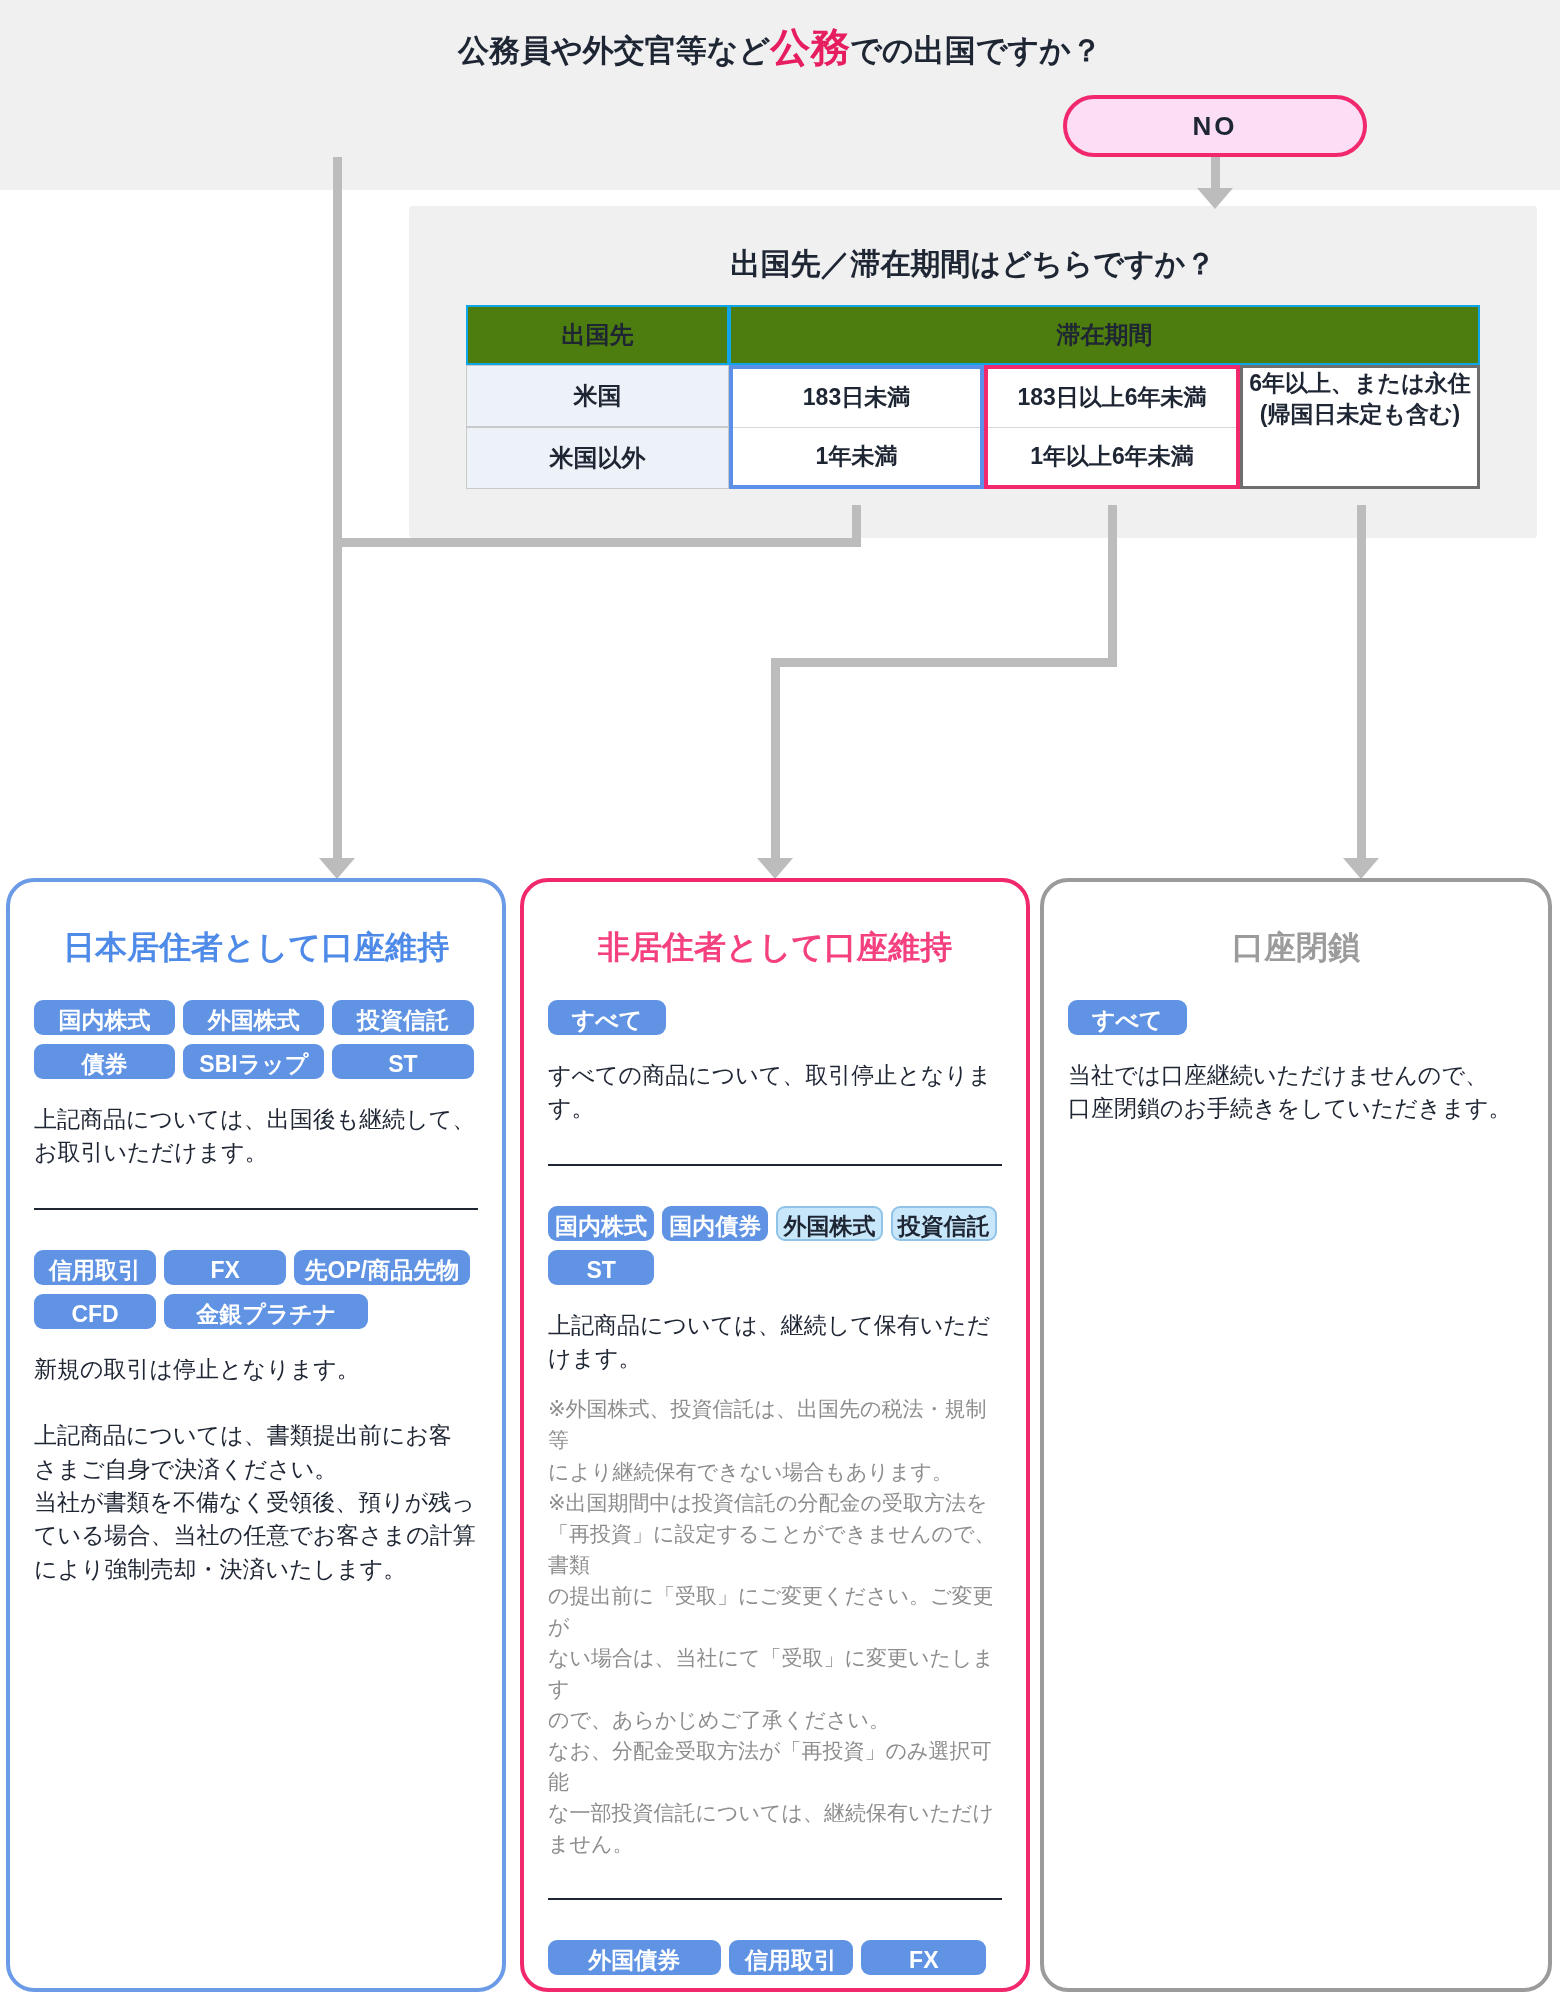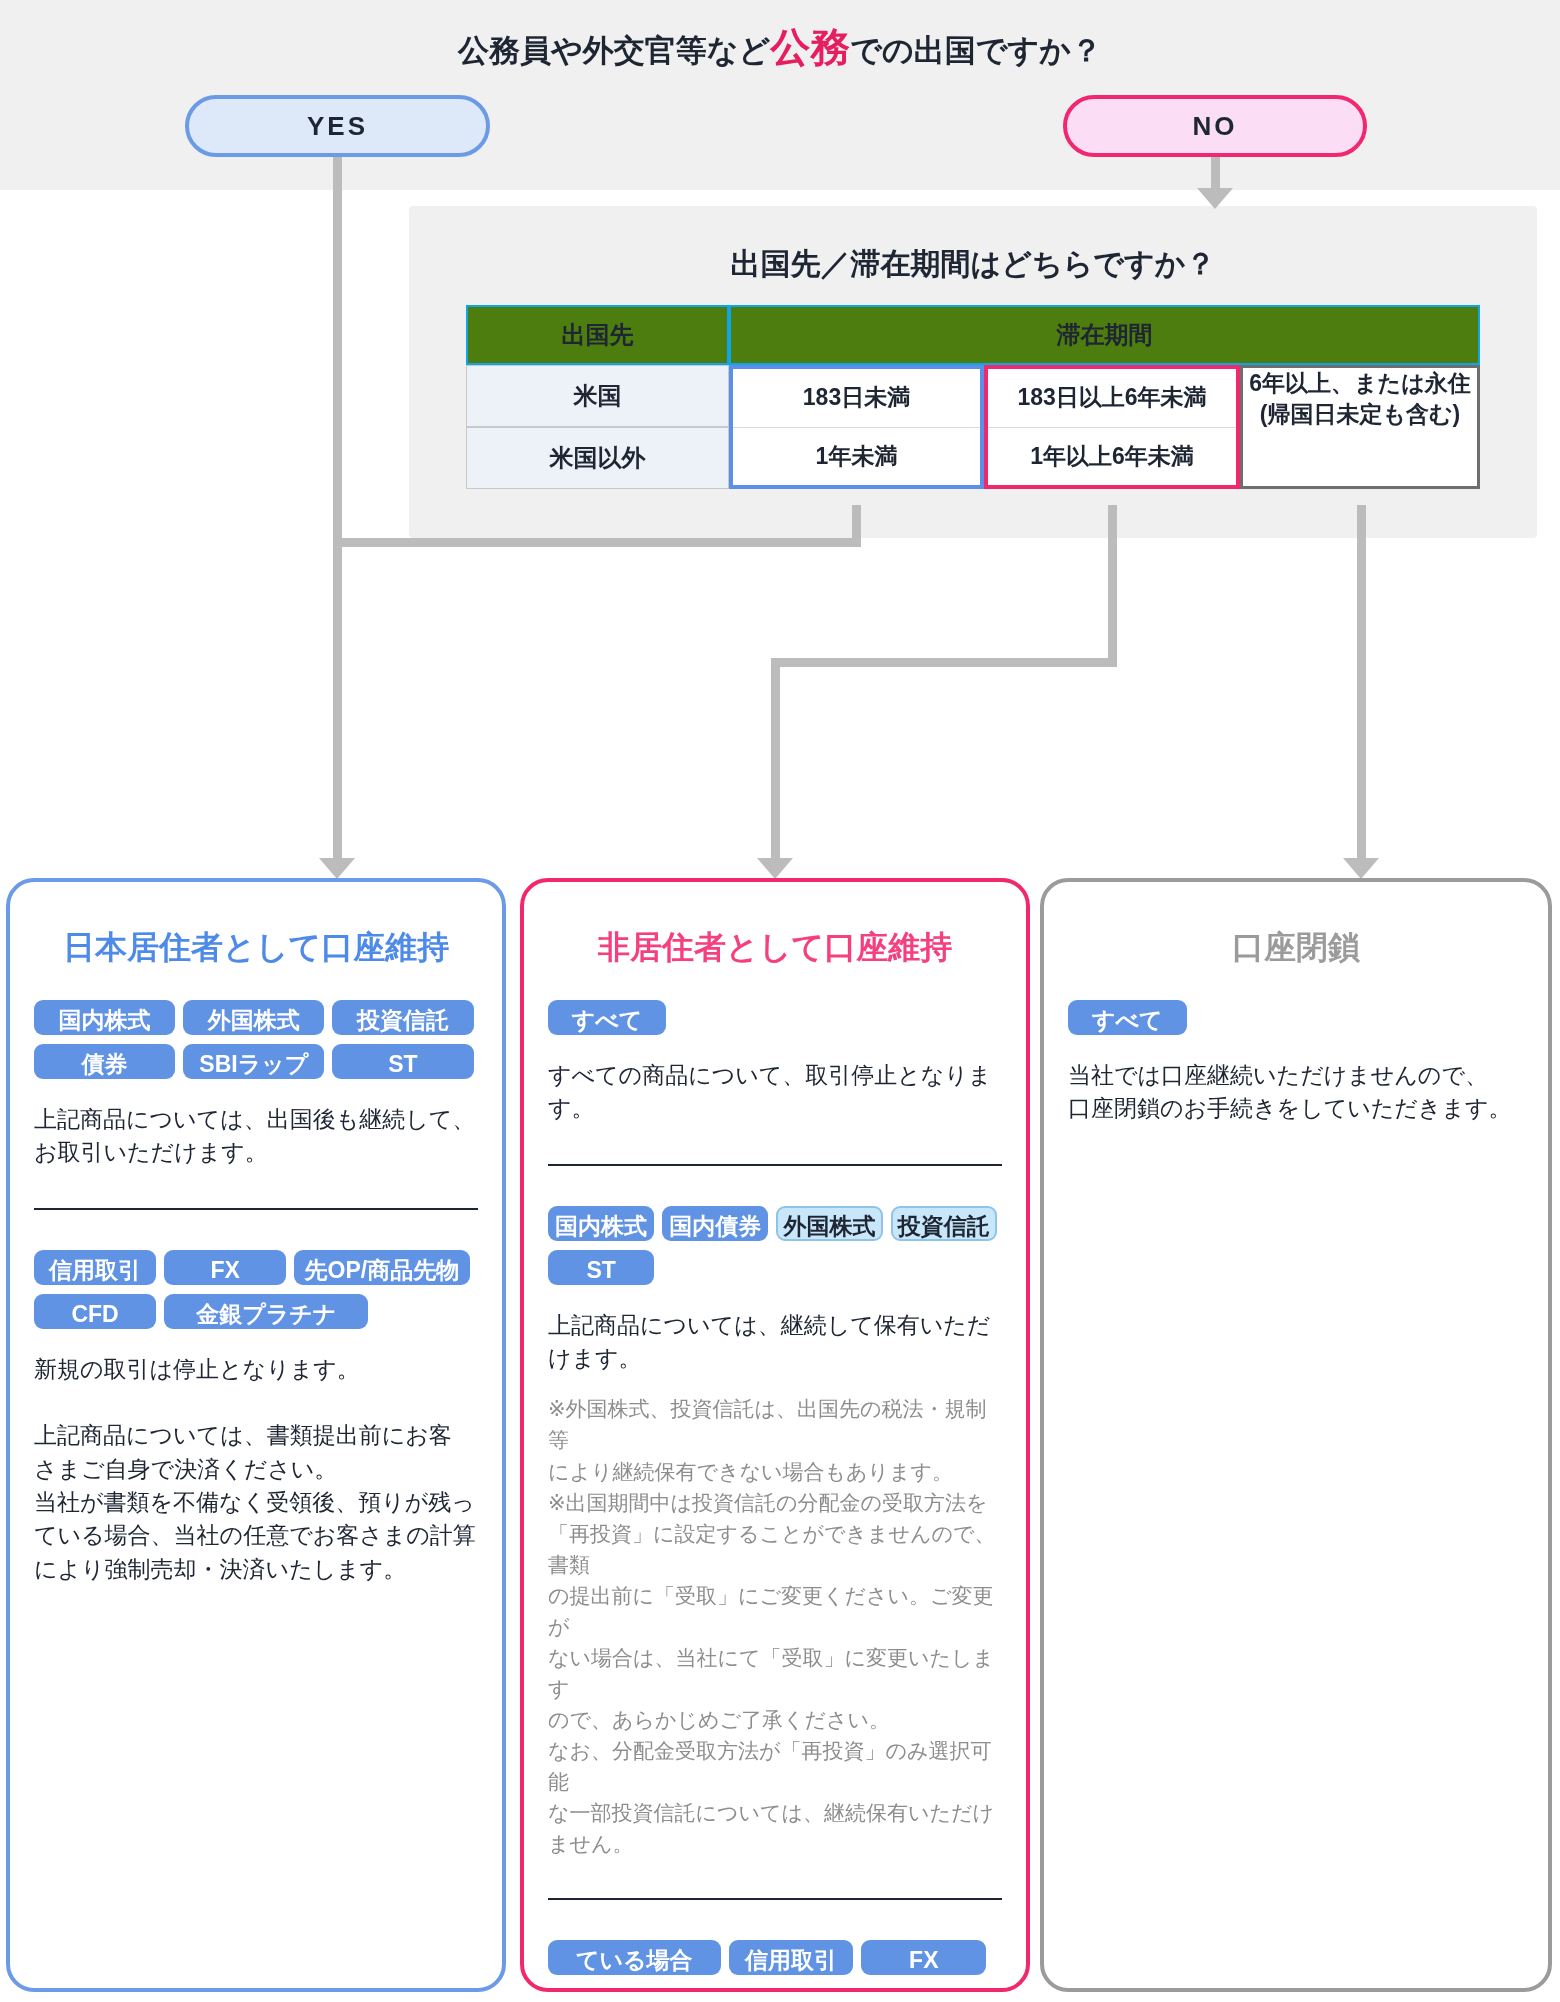--- a/index.html
+++ b/index.html
@@ -72,21 +72,20 @@
 <body>
 
 <div class="stage">
 
   <div class="topband"></div>
 
   <div class="q-title">
     <span>公務員や外交官等など</span><span class="hl">公務</span><span>での出国ですか？</span>
   </div>
 
-  <div class="pill pill-yes">YES</div>
   <div class="pill pill-no">NO</div>
 
   <div class="aline" style="left:333px;top:157px;width:9px;height:705px;"></div>
   <div class="ahead" style="left:319px;top:858px;"></div>
   <div class="aline" style="left:1211px;top:157px;width:9px;height:34px;"></div>
   <div class="ahead" style="left:1197px;top:188px;"></div>
   <div class="aline" style="left:852px;top:505px;width:9px;height:42px;"></div>
   <div class="aline" style="left:333px;top:538px;width:528px;height:9px;"></div>
   <div class="aline" style="left:1108px;top:505px;width:9px;height:162px;"></div>
   <div class="aline" style="left:771px;top:658px;width:346px;height:9px;"></div>
@@ -167,21 +166,21 @@
 ※出国期間中は投資信託の分配金の受取方法を
 「再投資」に設定することができませんので、書類
 の提出前に「受取」にご変更ください。ご変更が
 ない場合は、当社にて「受取」に変更いたします
 ので、あらかじめご了承ください。
 なお、分配金受取方法が「再投資」のみ選択可能
 な一部投資信託については、継続保有いただけ
 ません。</div>
     <div class="divider"></div>
     <div class="tags">
-      <span class="tag w38">ている場合</span>
+      <span class="tag w38">外国債券</span>
       <span class="tag w27">信用取引</span>
       <span class="tag w27">FX</span>
 
     </div>
 
   </div>
 
   <div class="box box3">
     <div class="box-title">口座閉鎖</div>
     <div class="tags">

